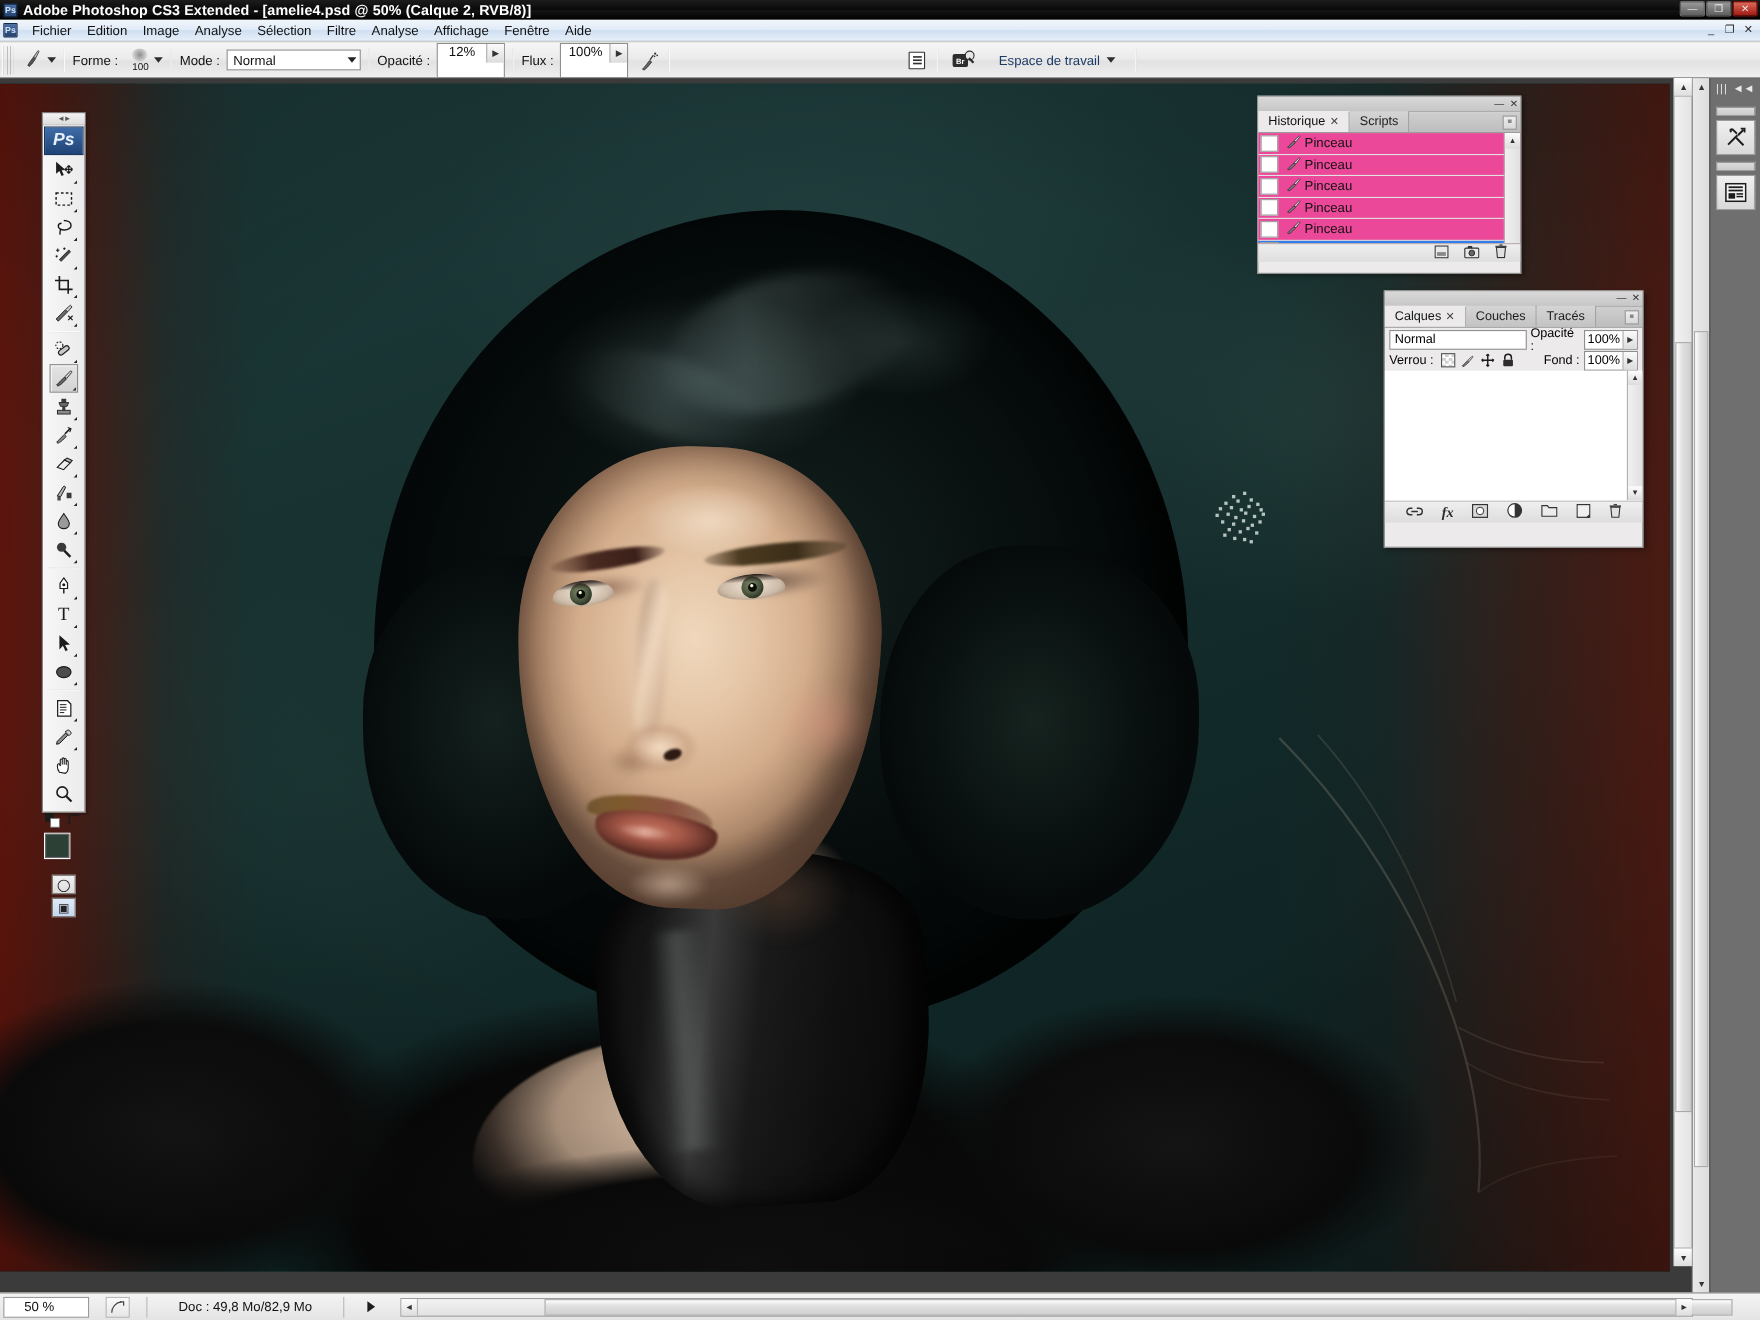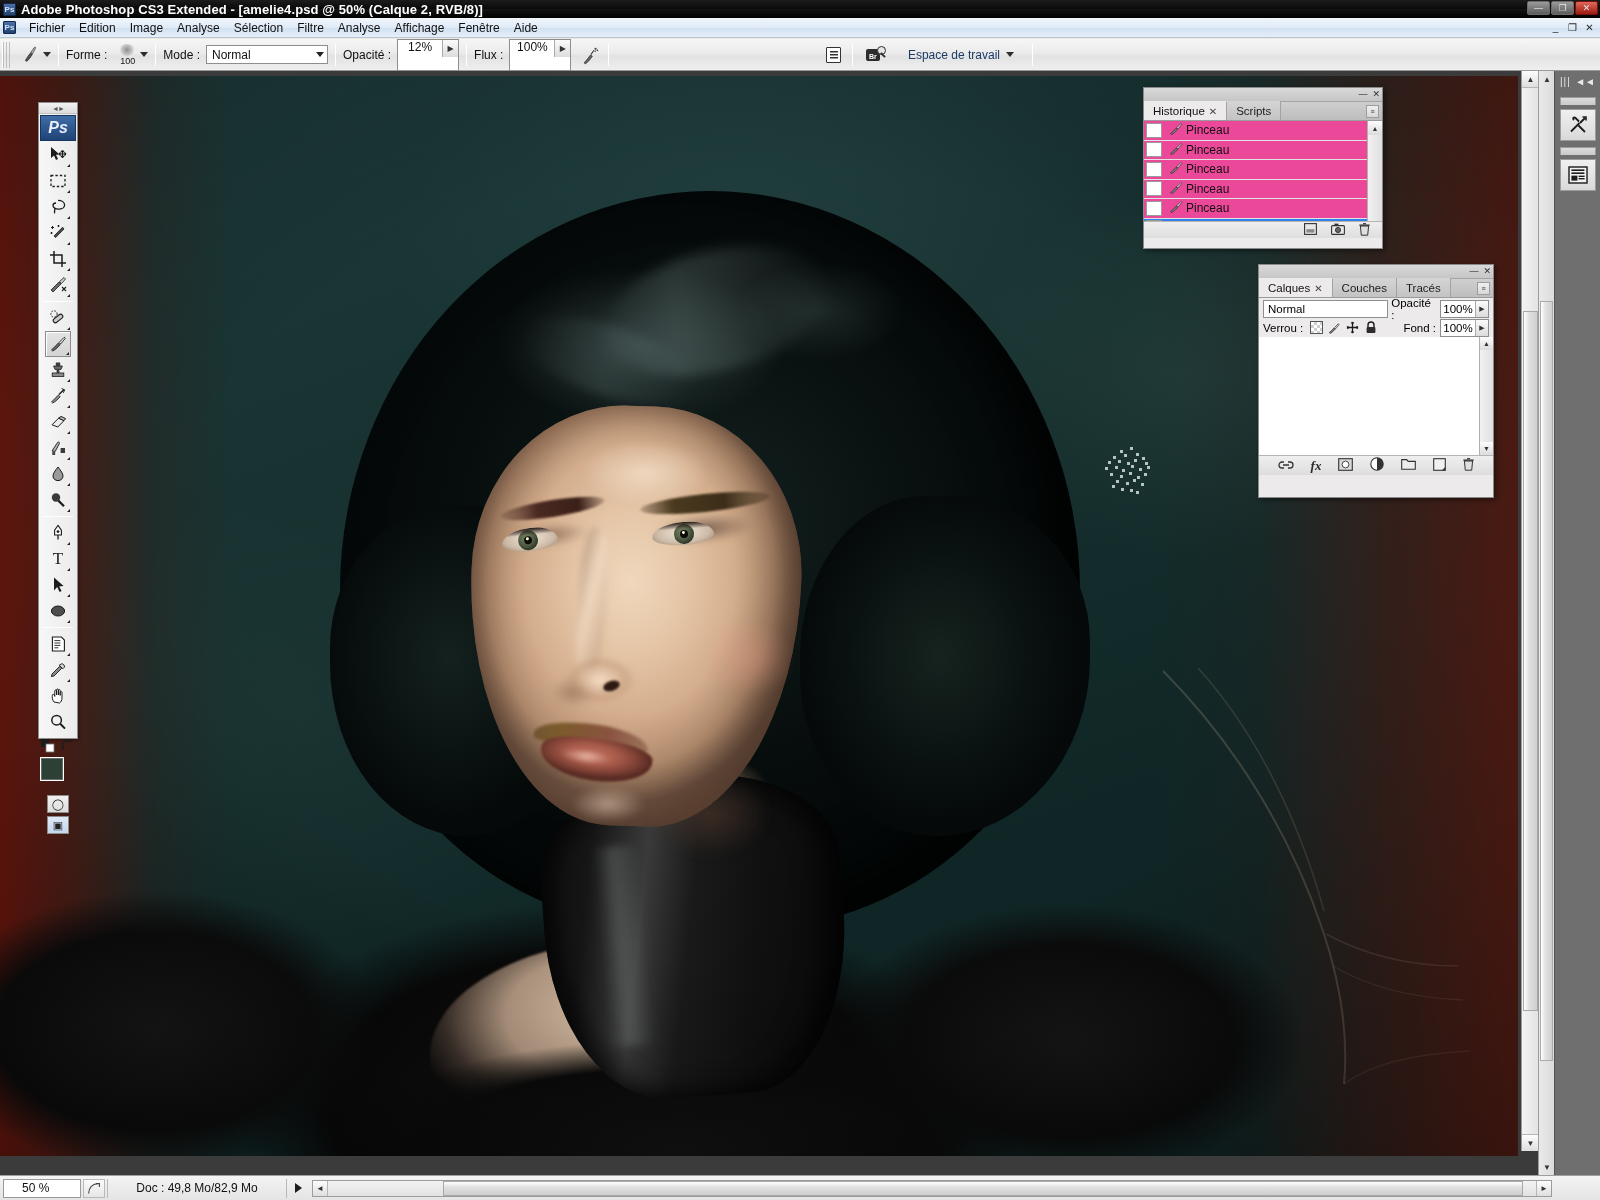--- a/index.html
+++ b/index.html
@@ -375,21 +375,21 @@
     position:absolute; top:240px; left:1px; width:15px; height:700px;
     background:linear-gradient(to right,#ffffff,#e0e0e0 40%,#cfcfcf);
     border:1px solid #a8a8a8;
   }
 
   
   .statusbar {
     position:absolute; left:0; top:1175px; width:1600px; height:25px;
     background:linear-gradient(to bottom,#f4f4f4,#e4e4e4);
     border-top:1px solid #9f9f9f;
-    display:flex; align-items:center; font-size:12px; color:#111;
+    display:flex; align-items:center; font-size:12px; color:#111;gap:13px;
   }
   .statusbar .zoomfield {
     width:78px;height:19px;margin-left:3px;
     background:#fff;border:1px solid #9a9a9a;
     display:flex;align-items:center; padding-left:18px; font-size:12px;
   }
   .statusbar .sb-grip {
     width:22px;height:19px;display:flex;align-items:center;justify-content:center;
     border:1px solid #b9b9b9; background:linear-gradient(to bottom,#fbfbfb,#e6e6e6);
     margin-left:2px; font-size:11px; color:#444;

